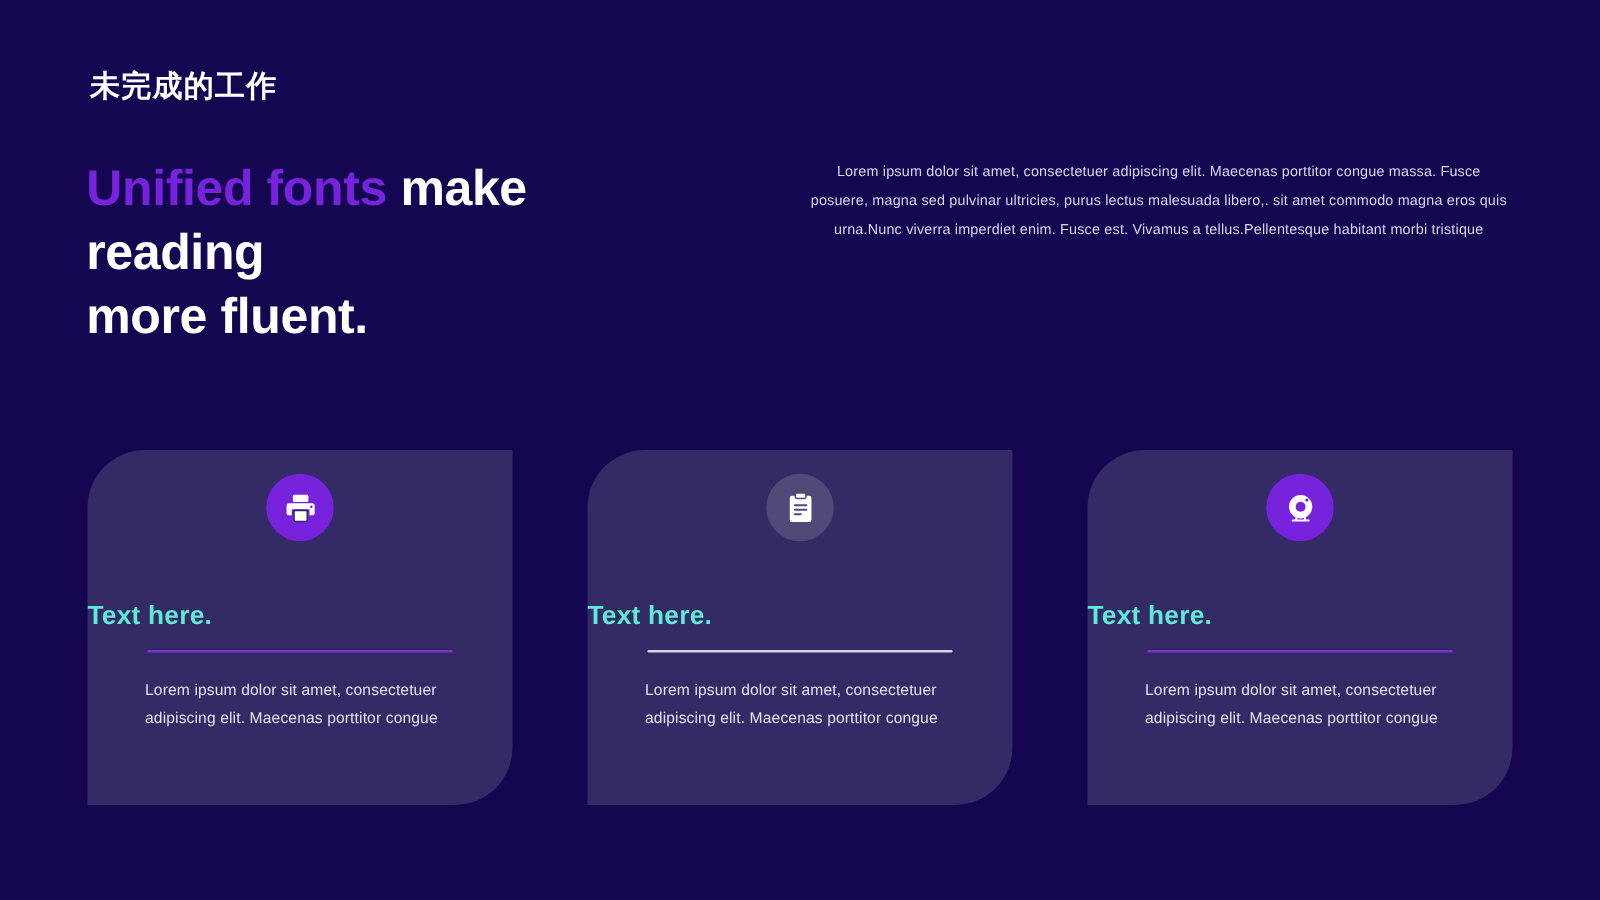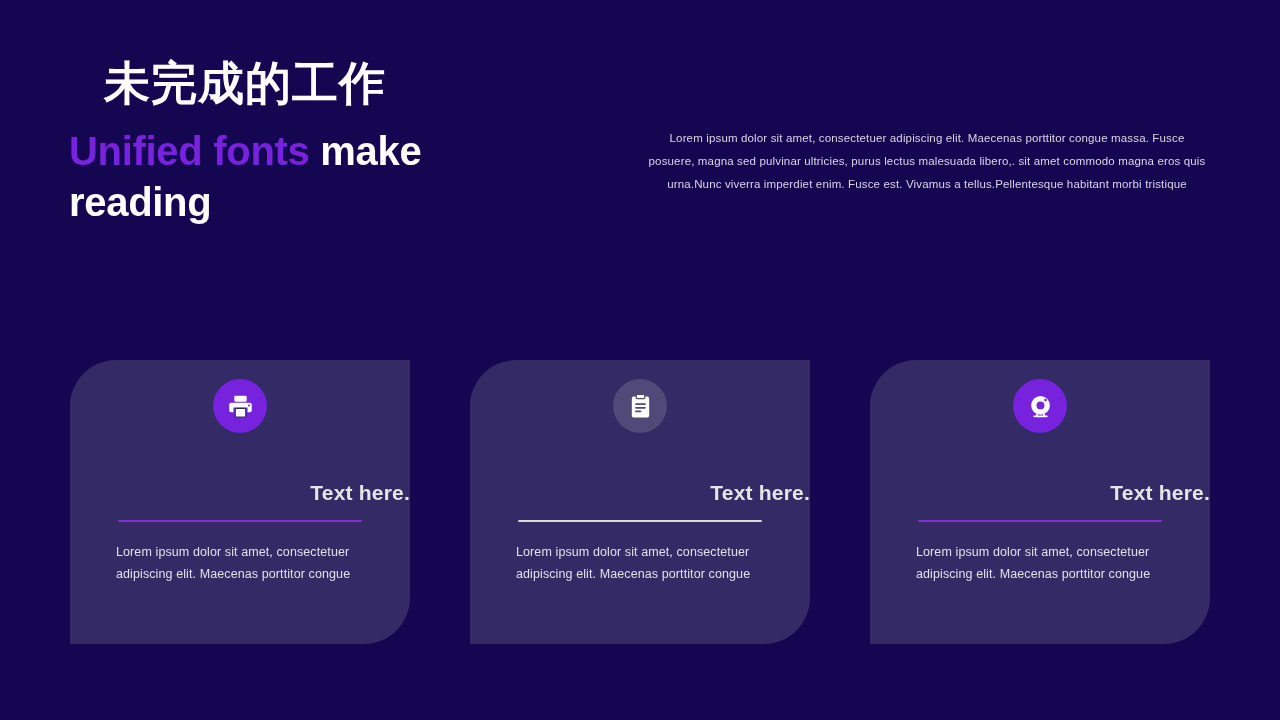--- a/index.html
+++ b/index.html
@@ -18,27 +18,26 @@
   .slide {
     position: absolute;
     inset: 0;
   }
 
   
   .kicker {
     position: absolute;
     left: 72px;
     top: 56px;
-    font-size: 46px;
+    font-size: 24px;
     font-weight: 700;
     color: #ffffff;
     letter-spacing: 1px;
     line-height: 1.2;
     white-space: nowrap;
-    margin-left: 32px;
   }
 
   .headline {
     position: absolute;
     left: 69px;
     top: 126px;
     width: 430px;
     font-size: 40px;
     font-weight: 700;
     color: #ffffff;
@@ -100,24 +99,24 @@
     width: 27px;
     height: 27px;
     display: block;
   }
 
   .card-title {
     position: absolute;
     top: 121px;
     left: 0;
     right: 0;
-    text-align: right;
+    text-align: left;
     font-size: 21px;
     font-weight: 700;
-    color: #e5e5e5;
+    color: #5eead4;
     letter-spacing: 0.2px;
   }
 
   .card-divider {
     position: absolute;
     top: 160px;
     left: 48px;
     right: 48px;
     height: 2px;
     border-radius: 1px;
@@ -138,20 +137,21 @@
 </style>
 </head>
 <body>
 
 <div class="slide">
 
   <div class="kicker">未完成的工作</div>
 
   <div class="headline">
     <span class="accent">Unified fonts</span><span> make reading</span><br>
+    <span>more fluent.</span>
   </div>
 
   <div class="intro-paragraph">Lorem ipsum dolor sit amet, consectetuer adipiscing elit. Maecenas porttitor congue massa. Fusce posuere, magna sed pulvinar ultricies, purus lectus malesuada libero,. sit amet commodo magna eros quis urna.Nunc viverra imperdiet enim. Fusce est. Vivamus a tellus.Pellentesque habitant morbi tristique</div>
 
   <div class="cards">
 
     <div class="card">
       <div class="card-icon-wrap accent">
         <svg viewBox="0 0 24 24">
           <rect x="6.5" y="2.5" width="11" height="5.2" rx="1" fill="#ffffff"></rect>

